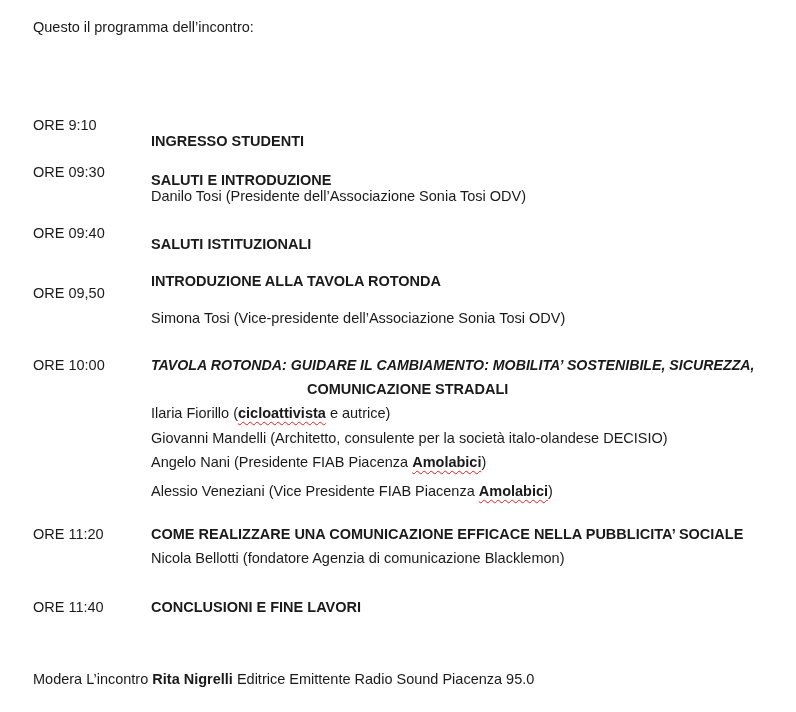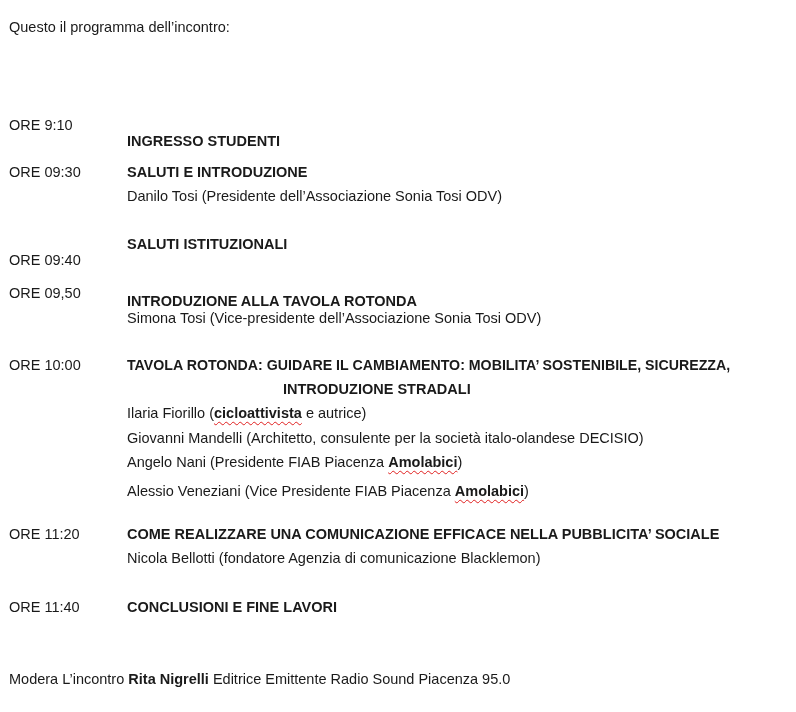--- a/index.html
+++ b/index.html
@@ -1,21 +1,21 @@
 <!DOCTYPE html>
 <html><head>
   <meta charset="utf-8">
   <style>
     html, body { margin: 0; padding: 0; background: #ffffff; }
     body {
       width: 796px; height: 712px; position: relative; overflow: hidden;
       font-family: "Liberation Sans", "DejaVu Sans", sans-serif;
       font-size: 14.5px; color: #1a1a1a;
     }
-    .line { position: absolute; white-space: nowrap; line-height: 18px; }
+    .line { position: absolute; white-space: nowrap; line-height: 18px; margin-left: 24px; }
     .time { left: 9px; }
     .col2 { left: 127px; }
     .b { font-weight: bold; }
     .spell {
       text-decoration: underline wavy #e02020;
       text-decoration-thickness: 1px;
       text-underline-offset: 3px;
       font-weight: bold;
     }
   </style>
@@ -23,33 +23,33 @@
 <body>
 
 <div>
 
   <div class="line" style="left:9px; top:18px;">Questo il programma dell’incontro:</div>
 
   <div class="line time" style="top:116px;">ORE 9:10</div>
   <div class="line col2 b" style="top:132px;">INGRESSO STUDENTI</div>
 
   <div class="line time" style="top:163px;">ORE 09:30</div>
-  <div class="line col2 b" style="top:163px;">SALUTI E INTRODUZIONE</div>
+  <div class="line col2 b" style="top:171px;">SALUTI E INTRODUZIONE</div>
   <div class="line col2" style="top:187px;">Danilo Tosi (Presidente dell’Associazione Sonia Tosi ODV)</div>
 
-  <div class="line time" style="top:251px;">ORE 09:40</div>
+  <div class="line time" style="top:224px;">ORE 09:40</div>
   <div class="line col2 b" style="top:235px;">SALUTI ISTITUZIONALI</div>
 
   <div class="line time" style="top:284px;">ORE 09,50</div>
-  <div class="line col2 b" style="top:292px;text-align:center;">INTRODUZIONE ALLA TAVOLA ROTONDA</div>
+  <div class="line col2 b" style="top:272px;text-align:center;">INTRODUZIONE ALLA TAVOLA ROTONDA</div>
   <div class="line col2" style="top:309px;">Simona Tosi (Vice-presidente dell’Associazione Sonia Tosi ODV)</div>
 
   <div class="line time" style="top:356px;">ORE 10:00</div>
-  <div class="line col2 b" style="top:356px; font-size:14.2px;">TAVOLA ROTONDA: GUIDARE IL CAMBIAMENTO: MOBILITA’ SOSTENIBILE, SICUREZZA,</div>
-  <div class="line b" style="left:283px; top:380px;">INTRODUZIONE STRADALI</div>
+  <div class="line col2 b" style="top:356px; font-size:14.2px;font-style:italic;">TAVOLA ROTONDA: GUIDARE IL CAMBIAMENTO: MOBILITA’ SOSTENIBILE, SICUREZZA,</div>
+  <div class="line b" style="left:283px; top:380px;">COMUNICAZIONE STRADALI</div>
 
   <div class="line col2" style="top:404px;">
     <span>Ilaria Fiorillo (</span><span class="spell">cicloattivista</span><span> e autrice)</span>
   </div>
   <div class="line col2" style="top:429px;">
     <span>Giovanni Mandelli (Architetto, consulente per la società italo-olandese DECISIO)</span>
   </div>
   <div class="line col2" style="top:453px;text-align:right;">
     <span>Angelo Nani (Presidente FIAB Piacenza </span><span class="spell">Amolabici</span><span>)</span>
   </div>

